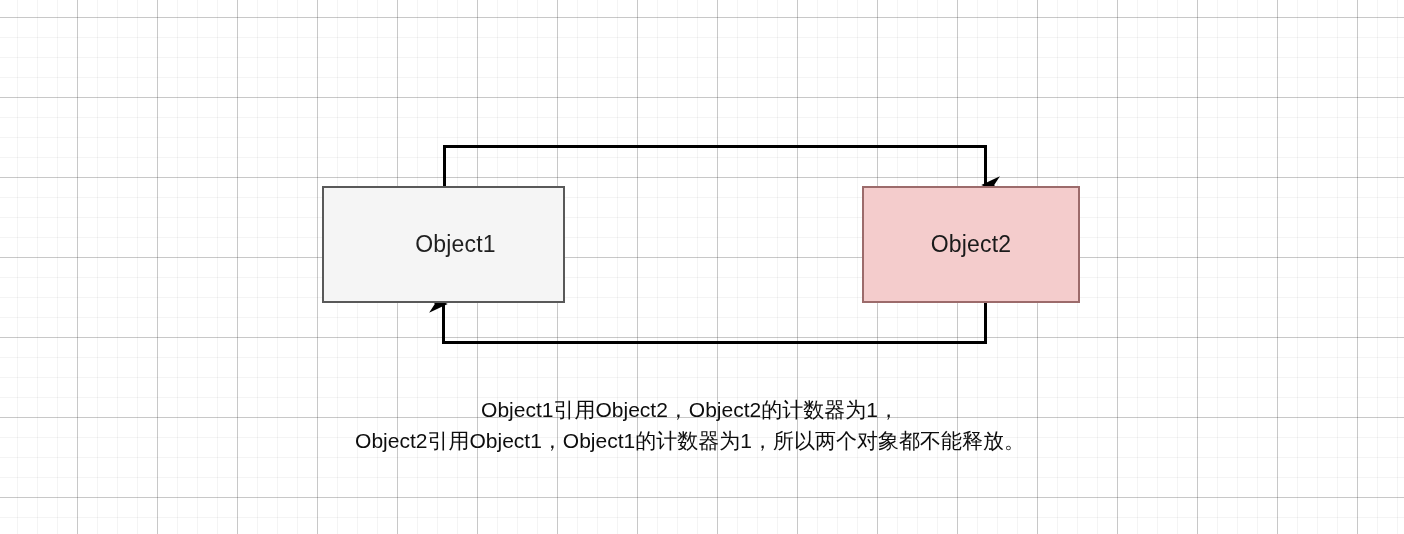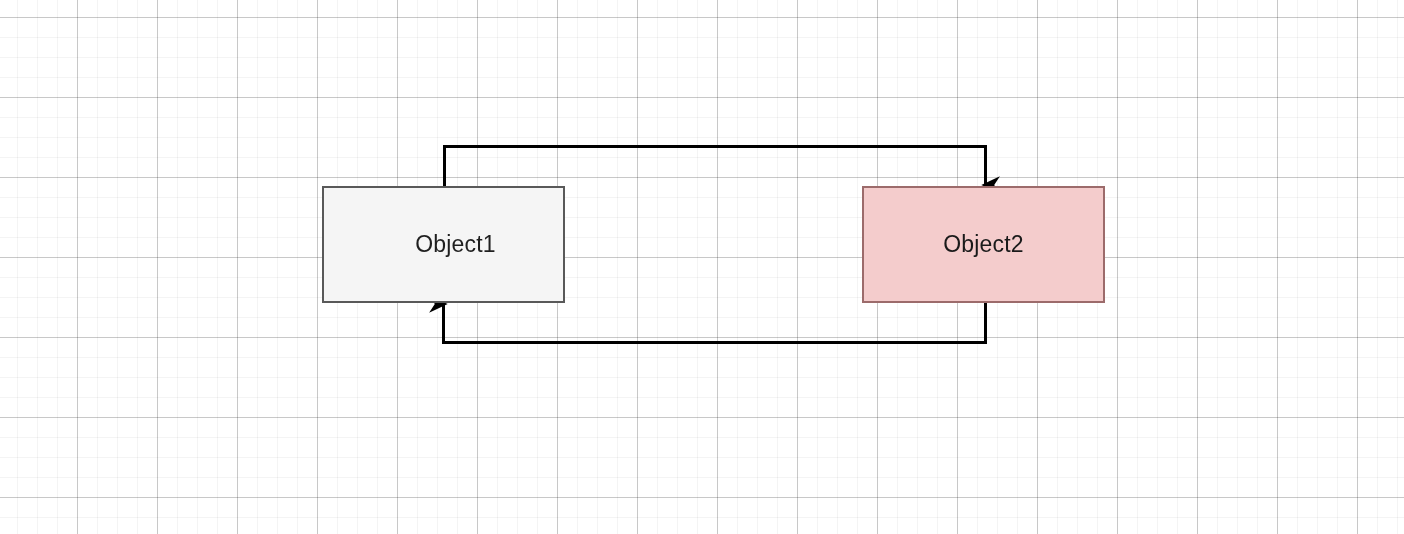--- a/index.html
+++ b/index.html
@@ -51,21 +51,21 @@
     width: 243px;
     height: 117px;
     background: #f5f5f5;
     border-color: #595959;
     color: #1f1f1f;
     padding-left: 24px;
   }
   #node-object2 {
     left: 862px;
     top: 186px;
-    width: 243px;
+    width: 218px;
     height: 117px;
     background: #f4cccc;
     border-color: #9c6b6b;
     color: #1a1a1a;
   }
   #caption {
     position: absolute;
     left: 0;
     top: 394px;
     width: 1380px;
@@ -105,15 +105,19 @@
   </svg>
 
   <div class="node" id="node-object1">
     <span class="node-label">Object1</span>
   </div>
 
   <div class="node" id="node-object2">
     <span class="node-label">Object2</span>
   </div>
 
+  <div id="caption">
+    <span class="caption-line">Object1引用Object2，Object2的计数器为1，</span>
+    <span class="caption-line">Object2引用Object1，Object1的计数器为1，所以两个对象都不能释放。</span>
+  </div>
 
 
 </div>
 
 </body></html>

